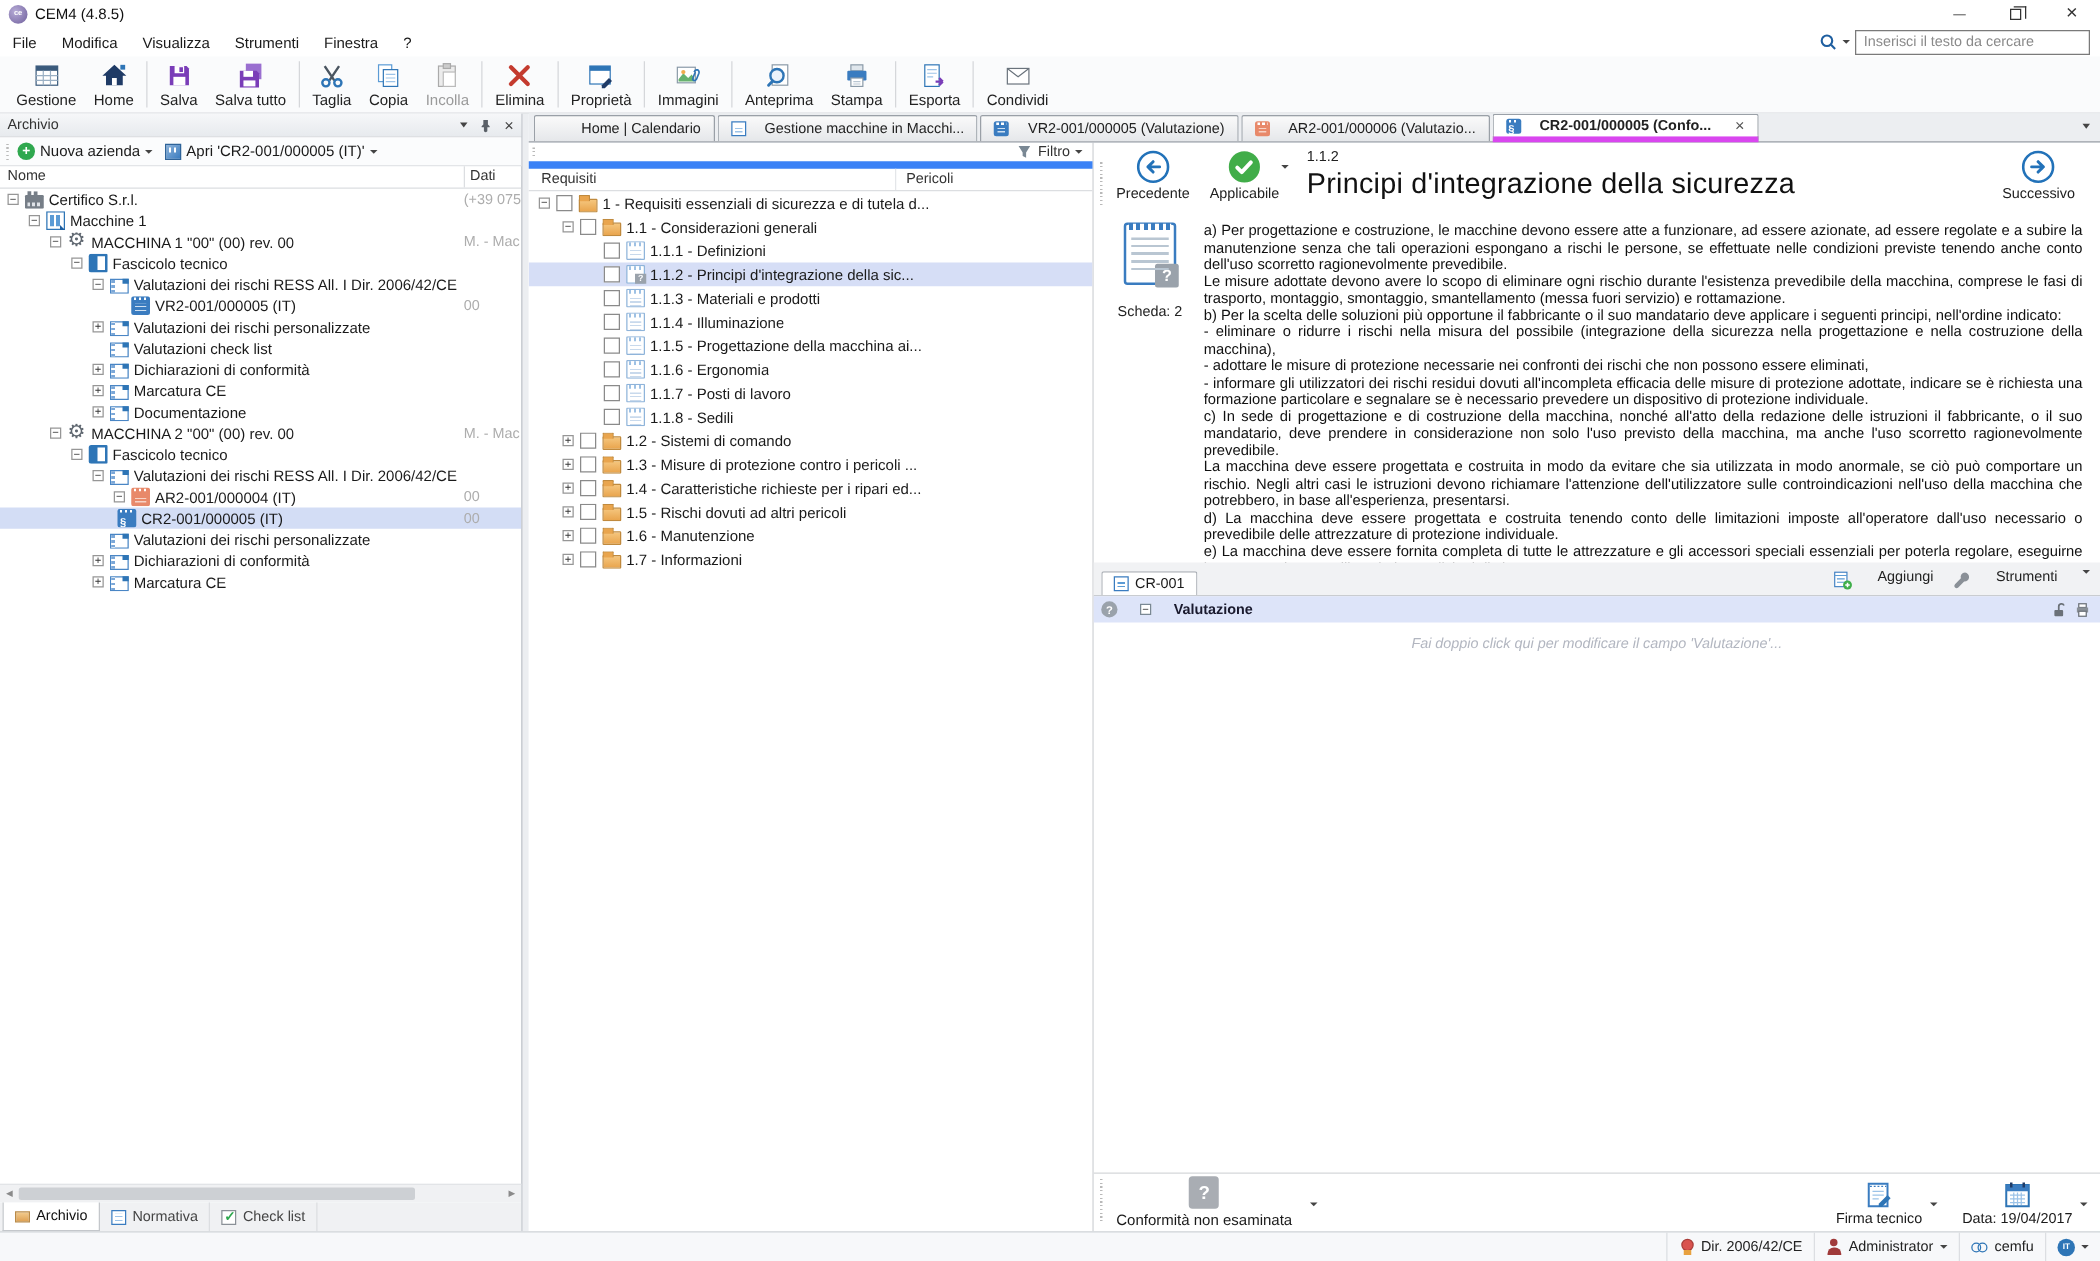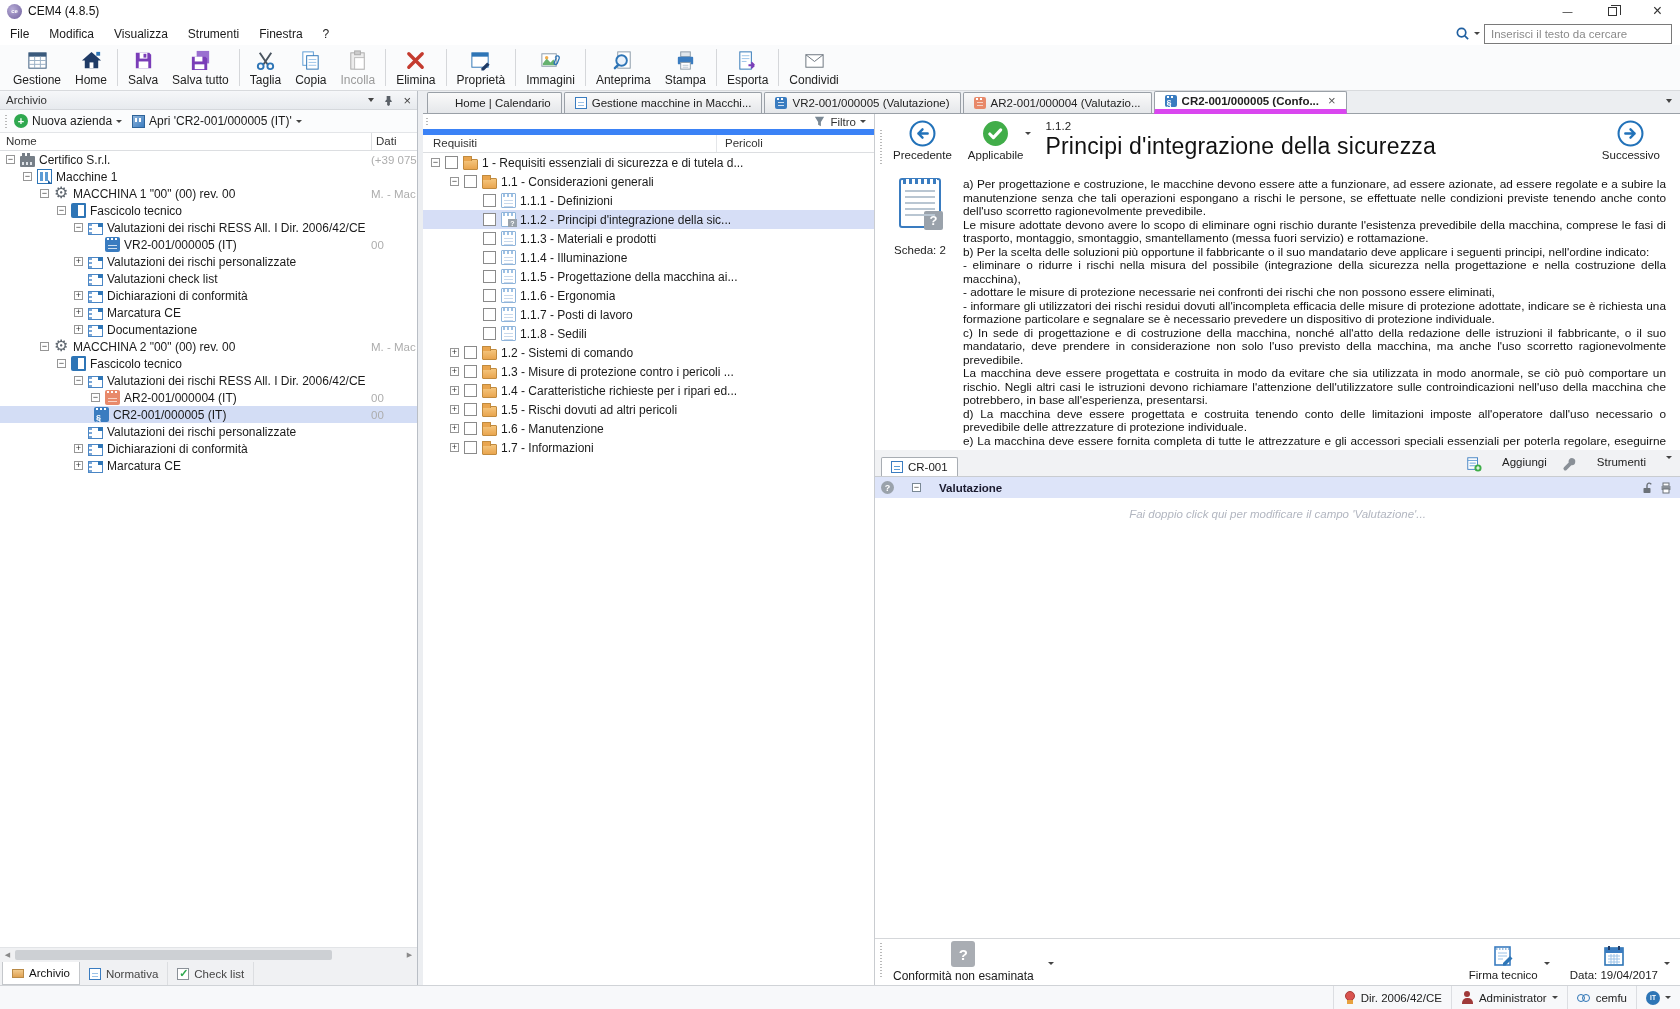--- a/index.html
+++ b/index.html
@@ -108,21 +108,21 @@
   .ico-s { width:12px; height:12px; margin-right:0; }
   .ico-tab-arch { background:linear-gradient(#f2cb8e,#dfa254); border:1px solid #b98a47; height:9px; margin-top:0; align-self:center; }
   .ico-tab-norm { border:1px solid #3a7cc0; background:#fff; }
   .ico-tab-norm::before { content:""; position:absolute; inset:2px; background:repeating-linear-gradient(0deg,#9cc3e8 0 1px,transparent 1px 3px); }
   .ico-tab-chk { border:1px solid #8a9097; background:#fff; }
   .ico-tab-chk::before { content:"✓"; position:absolute; left:1px; top:-2px; color:#2fa84f; font-size:11px; font-weight:bold; }
 
   
   .main-area { flex:1; display:flex; flex-direction:column; min-width:0; background:#fff; margin-left:5px; }
   .tabstrip { height:23px; background:#eceef1; border-bottom:1px solid #9aa0a7; display:flex; align-items:flex-end; padding-left:4px; flex:none; position:relative; }
-  .doc-tab { display:flex; align-items:center; gap:5px; height:21px; padding:0 10px; border:1px solid #9aa0a7; border-bottom:none; border-radius:2px 2px 0 0; background:linear-gradient(#fafafa,#e5e7ea); margin-right:2px; font-size:11.5px; color:#222; white-space:nowrap; }
+  .doc-tab { display:flex; align-items:center; gap:15px; height:21px; padding:0 10px; border:1px solid #9aa0a7; border-bottom:none; border-radius:2px 2px 0 0; background:linear-gradient(#fafafa,#e5e7ea); margin-right:2px; font-size:11.5px; color:#222; white-space:nowrap; }
   .doc-tab.active { background:#fff; font-weight:bold; height:23px; margin-bottom:-1px; border-bottom:5px solid #d946ef; }
   .tab-close::before { content:"×"; font-size:13px; color:#555; margin-left:4px; font-weight:normal; }
   .tabstrip-caret { position:absolute; right:8px; top:8px; }
 
   .main-body { flex:1; display:flex; min-height:0; }
 
   
   .req-panel { width:452px; flex:none; display:flex; flex-direction:column; border-right:1px solid #c9ccd0; background:#fff; }
   .filter-row { height:21px; display:flex; align-items:center; border-bottom:6px solid #3b82f6; flex:none; padding-right:8px; font-size:11.5px; }
   .filter-group { margin-left:auto; display:flex; align-items:center; gap:4px; color:#333; }
@@ -592,21 +592,21 @@
         <div class="doc-tab">
           <span class="ico ico-s ico-tab-norm"></span>
           <span>Gestione macchine in Macchi...</span>
         </div>
         <div class="doc-tab">
           <span class="ico ico-s ico-note-blue"></span>
           <span>VR2-001/000005 (Valutazione)</span>
         </div>
         <div class="doc-tab">
           <span class="ico ico-s ico-note-orange"></span>
-          <span>AR2-001/000004 (Valutazio...</span>
+          <span>AR2-001/000006 (Valutazio...</span>
         </div>
         <div class="doc-tab active">
           <span class="ico ico-s ico-note-para"></span>
           <span>CR2-001/000005 (Confo...</span>
           <span class="tab-close"></span>
         </div>
         <span class="caret tabstrip-caret"></span>
       </div>
 
       <div class="main-body">

